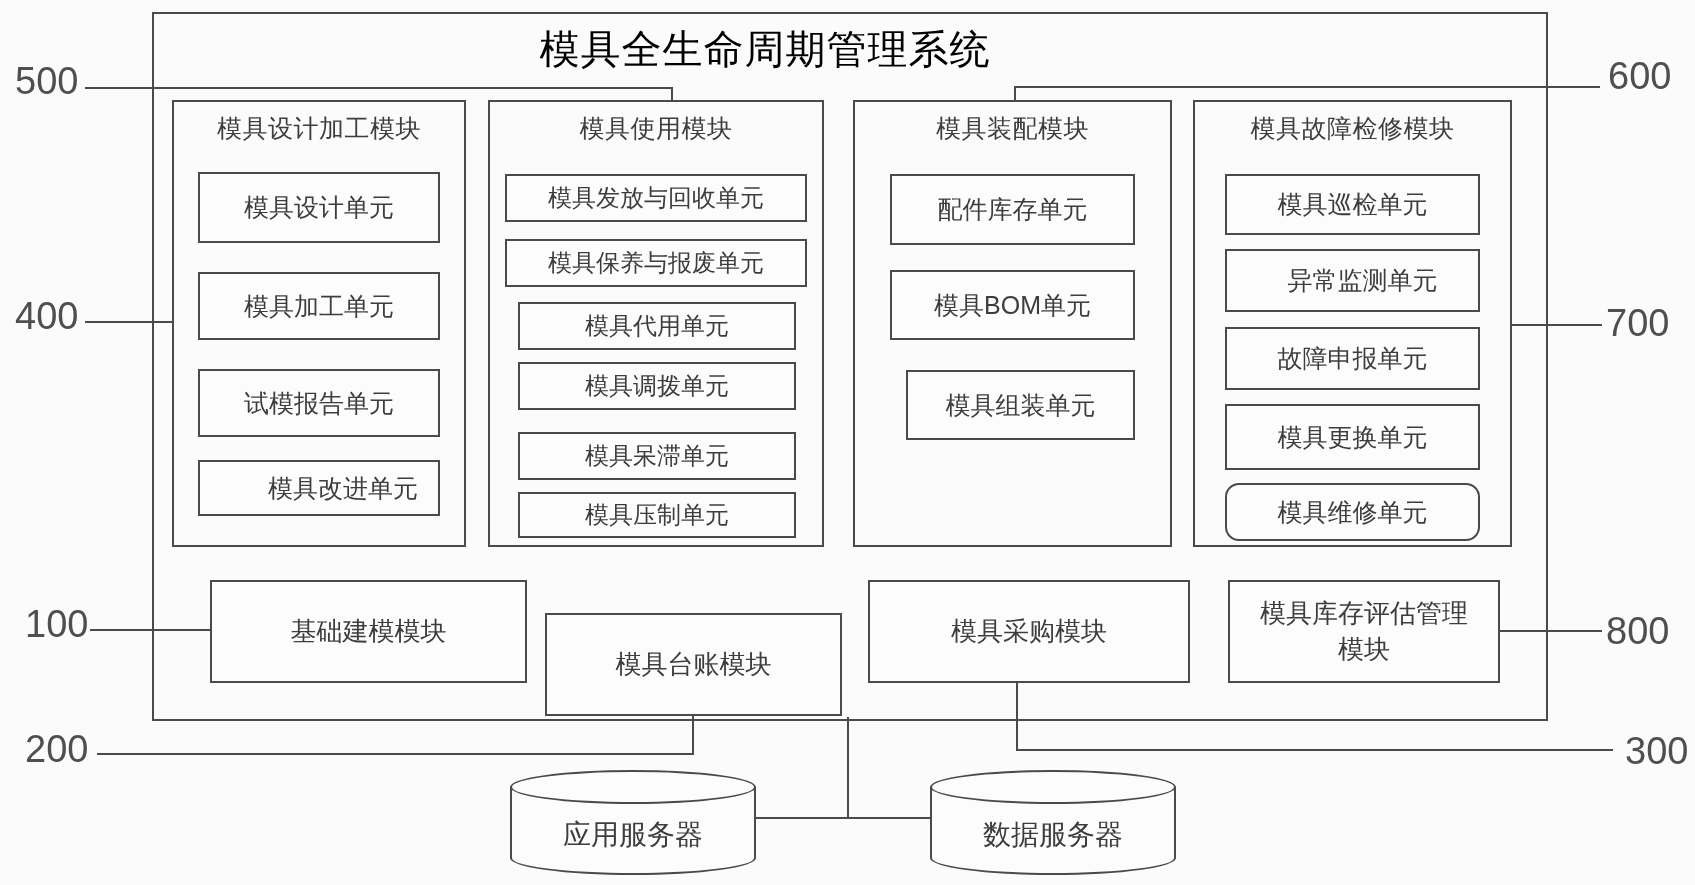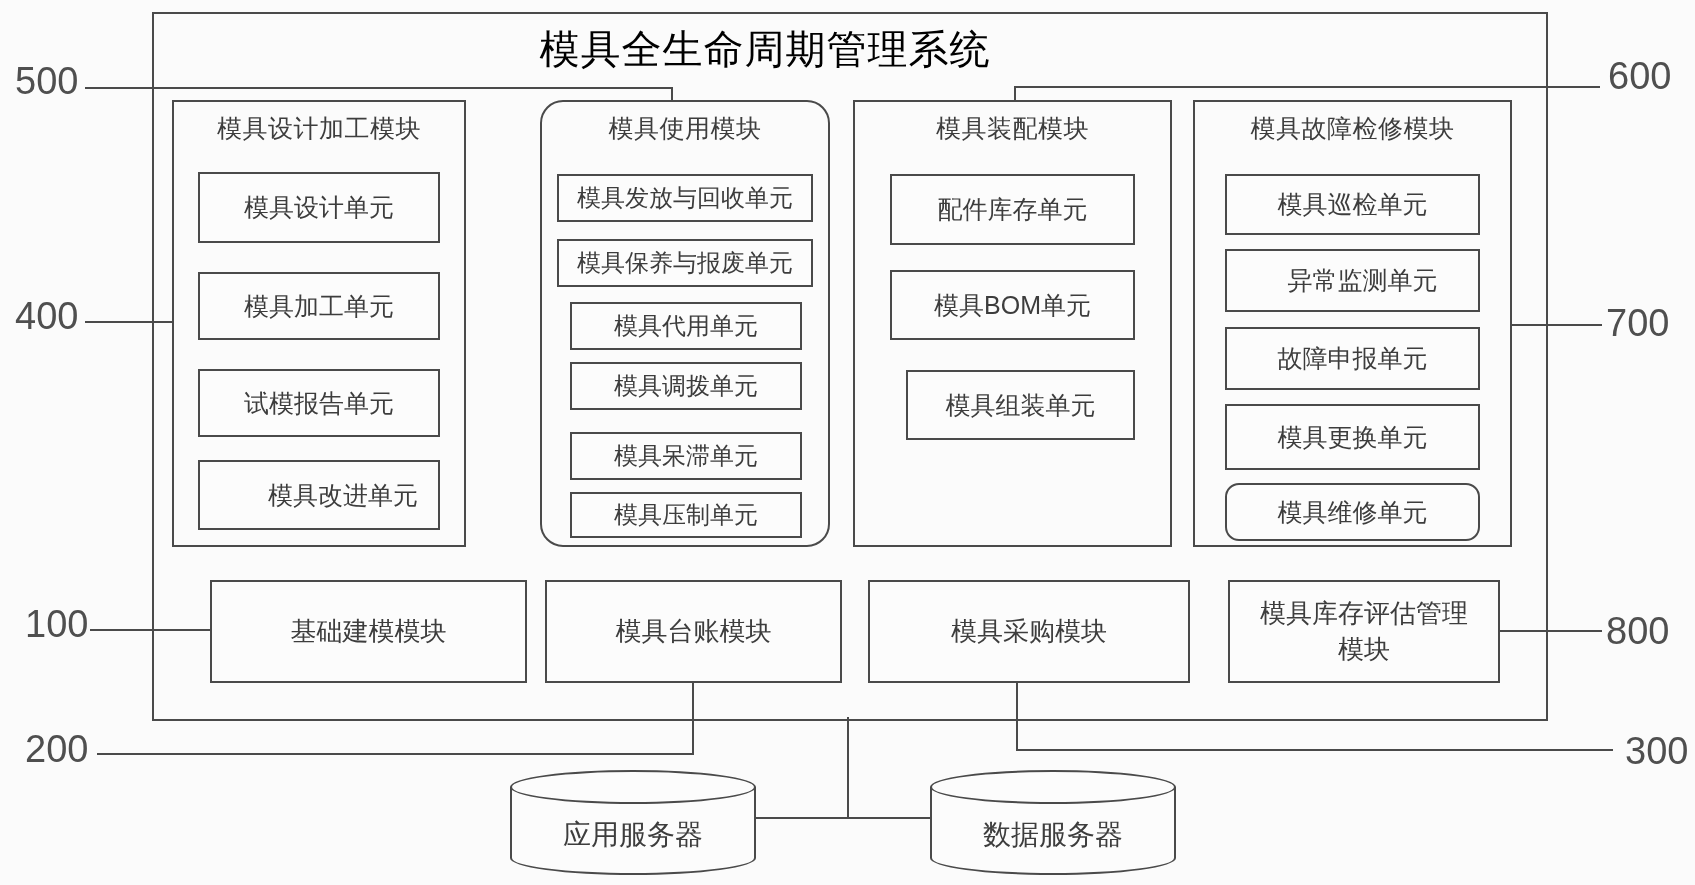--- a/index.html
+++ b/index.html
@@ -112,24 +112,24 @@
   <div class="ref-label" style="left:1608px; top:57px;">600</div>
   <div class="ref-label" style="left:1606px; top:304px;">700</div>
   <div class="ref-label" style="left:1606px; top:612px;">800</div>
   <div class="ref-label" style="left:1625px; top:732px;">300</div>
 
   <div class="module" style="left:172px; width:294px;">
     <div class="module-title">模具设计加工模块</div>
     <div class="unit" style="left:24px; right:24px; top:70px;  height:71px;">模具设计单元</div>
     <div class="unit" style="left:24px; right:24px; top:170px; height:68px;">模具加工单元</div>
     <div class="unit" style="left:24px; right:24px; top:267px; height:68px;">试模报告单元</div>
-    <div class="unit" style="left:24px; right:24px; top:358px; height:70px;padding-left:48px;">模具改进单元</div>
+    <div class="unit" style="left:24px; right:24px; top:358px; height:56px;padding-left:48px;">模具改进单元</div>
   </div>
 
-  <div class="module" style="left:540px; width:290px;border-radius:23px;">
+  <div class="module" style="left:488px; width:336px;">
     <div class="module-title">模具使用模块</div>
     <div class="unit small" style="left:15px; right:15px; top:72px;  height:48px;">模具发放与回收单元</div>
     <div class="unit small" style="left:15px; right:15px; top:137px; height:48px;">模具保养与报废单元</div>
     <div class="unit small" style="left:28px; right:26px; top:200px; height:48px;">模具代用单元</div>
     <div class="unit small" style="left:28px; right:26px; top:260px; height:48px;">模具调拨单元</div>
     <div class="unit small" style="left:28px; right:26px; top:330px; height:48px;">模具呆滞单元</div>
     <div class="unit small" style="left:28px; right:26px; top:390px; height:46px;">模具压制单元</div>
   </div>
 
   <div class="module" style="left:853px; width:319px;">
@@ -142,21 +142,21 @@
   <div class="module" style="left:1193px; width:319px;">
     <div class="module-title">模具故障检修模块</div>
     <div class="unit" style="left:30px; right:30px; top:72px;  height:61px;">模具巡检单元</div>
     <div class="unit" style="left:30px; right:30px; top:147px; height:63px;padding-left:20px;">异常监测单元</div>
     <div class="unit" style="left:30px; right:30px; top:225px; height:63px;">故障申报单元</div>
     <div class="unit" style="left:30px; right:30px; top:302px; height:66px;">模具更换单元</div>
     <div class="unit" style="left:30px; right:30px; top:381px; height:58px;border-radius:14px;">模具维修单元</div>
   </div>
 
   <div class="bottom-module" style="left:210px;  width:317px;">基础建模模块</div>
-  <div class="bottom-module" style="left:545px;  width:297px;">模具台账模块</div>
+  <div class="bottom-module" style="left:545px;  width:297px;margin-top:33px;">模具台账模块</div>
   <div class="bottom-module" style="left:868px;  width:322px;">模具采购模块</div>
   <div class="bottom-module" style="left:1228px; width:272px; padding:0 18px;">模具库存评估管理模块</div>
 
   <div class="cylinder" style="left:510px;">
     <div class="cyl-bottom"></div>
     <div class="cyl-body"></div>
     <div class="cyl-top"></div>
     <div class="cyl-label">应用服务器</div>
   </div>
   <div class="cylinder" style="left:930px;">

